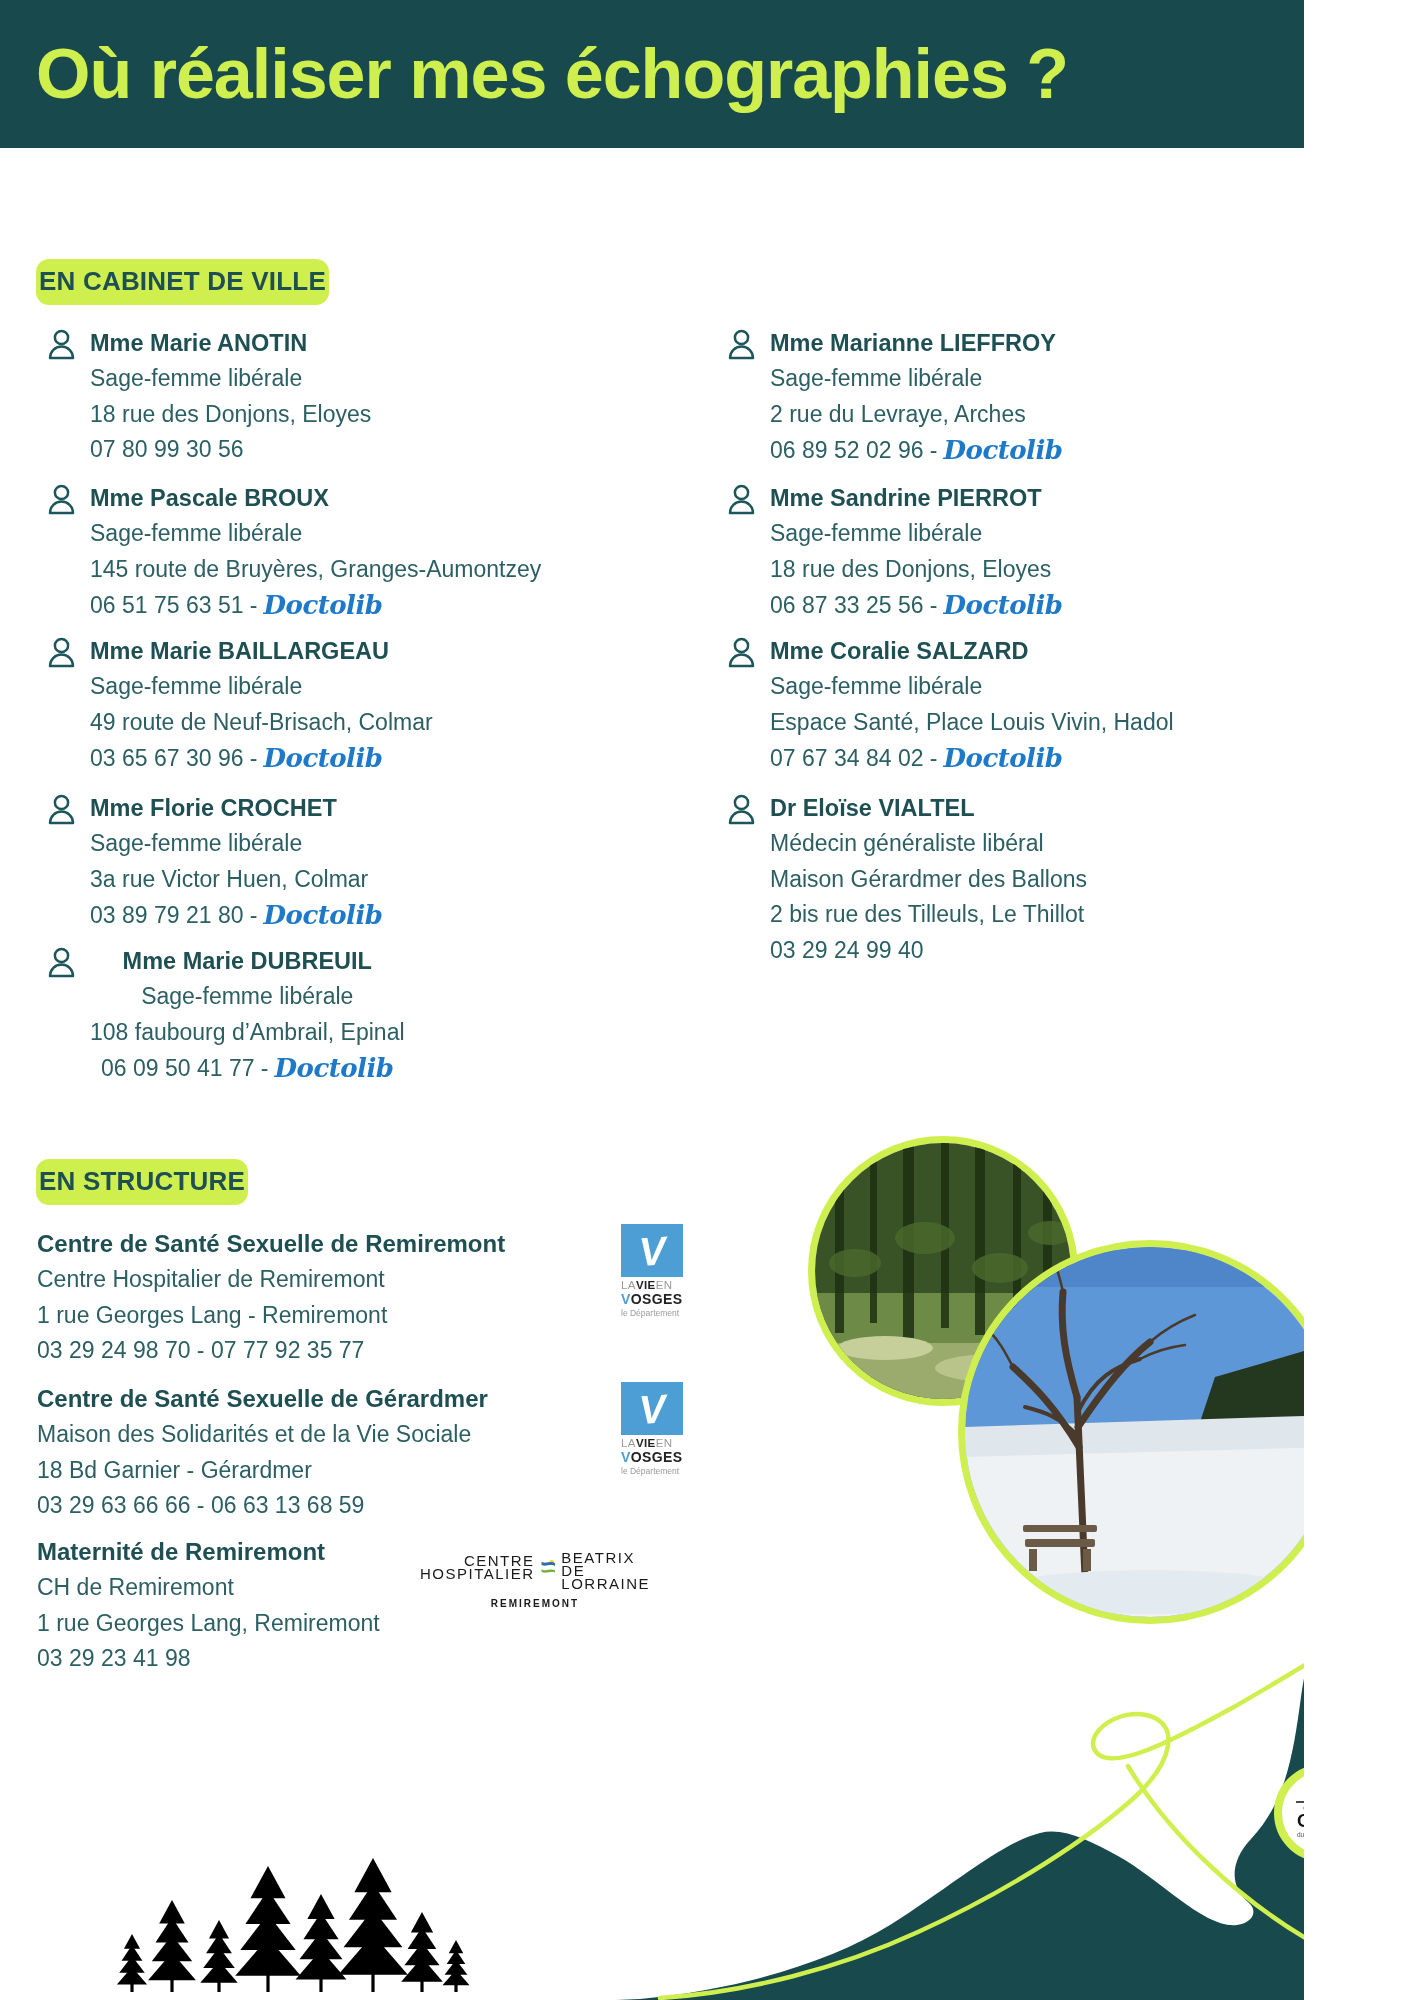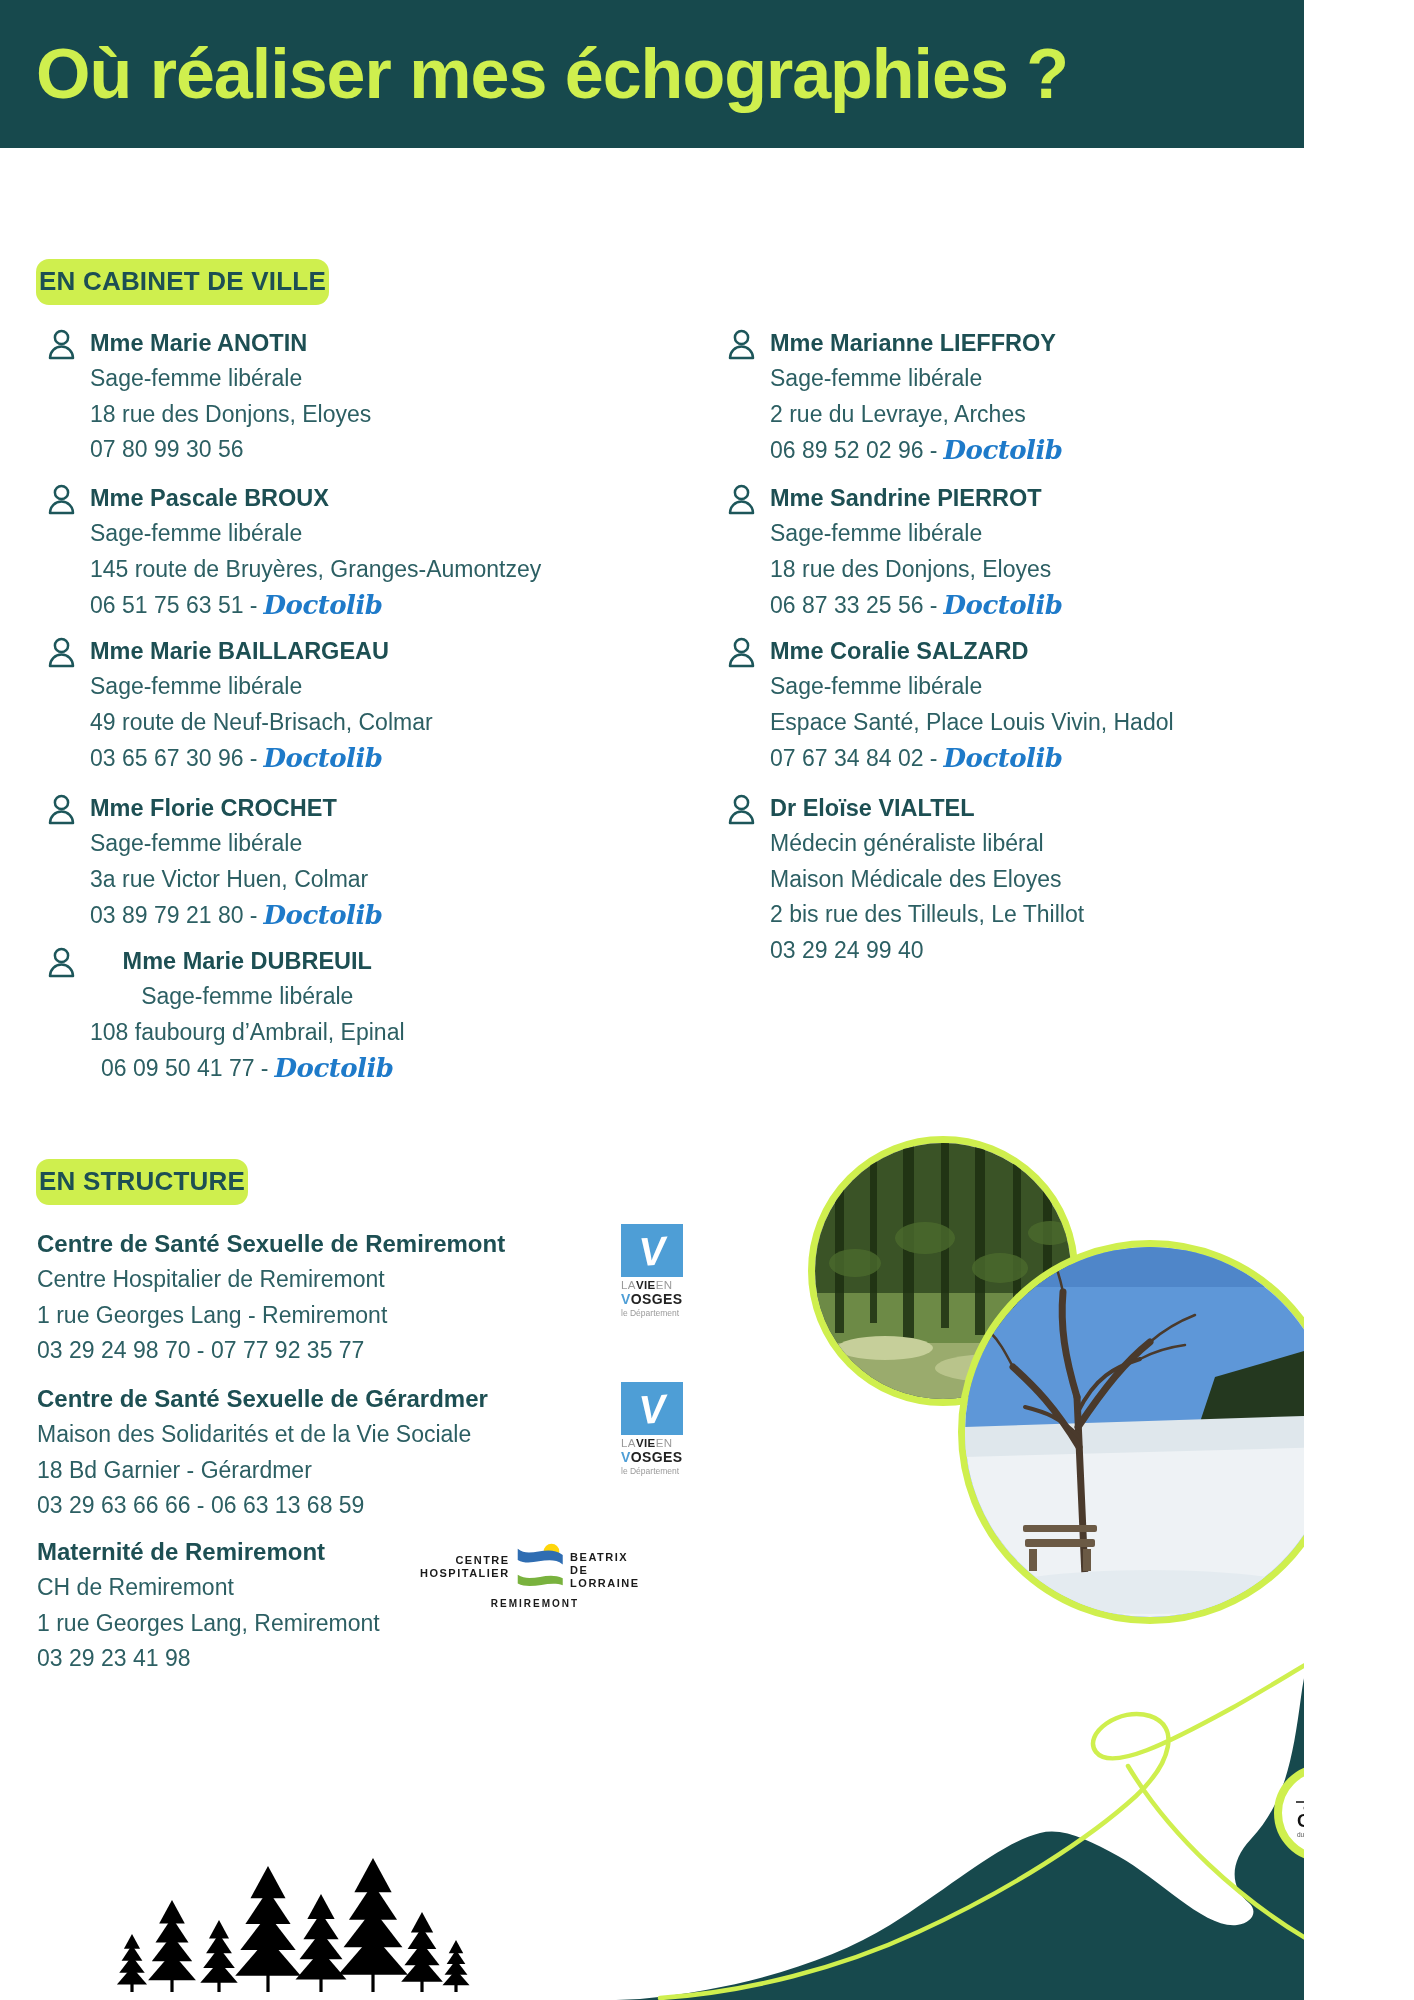--- a/index.html
+++ b/index.html
@@ -35,21 +35,21 @@
   .vsq{width:62px;height:53px;background:var(--vblue);display:flex;align-items:center;justify-content:center;}
   .vsq span{color:#fff;font-size:40px;font-weight:bold;font-style:italic;transform:rotate(-4deg);line-height:1;}
   .vl1{font-size:11.5px;letter-spacing:.4px;margin-top:2px;color:#9a9a9a;}
   .vl1 b{color:#222;}
   .vl2{font-size:14px;font-weight:bold;color:#222;letter-spacing:.4px;}
   .vl2 .bv{color:var(--vblue);}
   .vl3{font-size:8.5px;color:#9a9a9a;margin-top:1px;}
   
   .chlogo{position:absolute;left:420px;top:1538px;width:230px;}
   .chrow{display:flex;align-items:center;gap:6px;}
-  .chtxt{font-size:11px;font-weight:bold;color:#1a1a1a;letter-spacing:1.5px;line-height:13px;}
+  .chtxt{font-size:15px;font-weight:normal;color:#1a1a1a;letter-spacing:1.5px;line-height:13px;}
   .chtxt.r{text-align:left;margin-top:6px;}
   .chtxt.l{text-align:right;}
   .chbottom{font-size:10px;font-weight:bold;color:#1a1a1a;letter-spacing:2px;text-align:center;margin-top:2px;width:150px;margin-left:40px;}
   
   .photo{position:absolute;border-radius:50%;border:7px solid var(--lime);overflow:hidden;box-sizing:border-box;}
   #photo-forest{left:808px;top:1136px;width:270px;height:270px;z-index:2;}
   #photo-lake{left:958px;top:1240px;width:384px;height:384px;z-index:3;}
   
   .cpts{position:absolute;left:1274px;top:1764px;width:98px;height:98px;background:#fff;
         border:8px solid var(--lime);border-radius:50%;box-sizing:border-box;z-index:6;
@@ -171,21 +171,21 @@
       </div>
       <div class="entry" style="left: 770px; top: 790px;">
     <span class="picon">
       <svg width="33" height="35" viewBox="0 0 33 35">
         <circle cx="16.5" cy="9.5" r="6.6" fill="none" stroke="#1d565a" stroke-width="2.5"></circle>
         <path d="M5,30 a11.5,11.5 0 0 1 23,0 z" fill="none" stroke="#1d565a" stroke-width="2.5" stroke-linejoin="round"></path>
       </svg>
     </span>
     <div class="ename">Dr Eloïse VIALTEL</div>
   <div class="eline">Médecin généraliste libéral</div>
-        <div class="eline">Maison Médicale des Eloyes</div>
+        <div class="eline">Maison Gérardmer des Ballons</div>
         <div class="eline">2 bis rue des Tilleuls, Le Thillot</div>
         <div class="eline">03 29 24 99 40</div>
       </div>
     </div>
 
   <div id="structures">
       <div class="sitem" style="top: 1225px;">
     <div class="stitle">Centre de Santé Sexuelle de Remiremont</div>
   <div class="sline">Centre Hospitalier de Remiremont</div>
         <div class="sline">1 rue Georges Lang - Remiremont</div>

